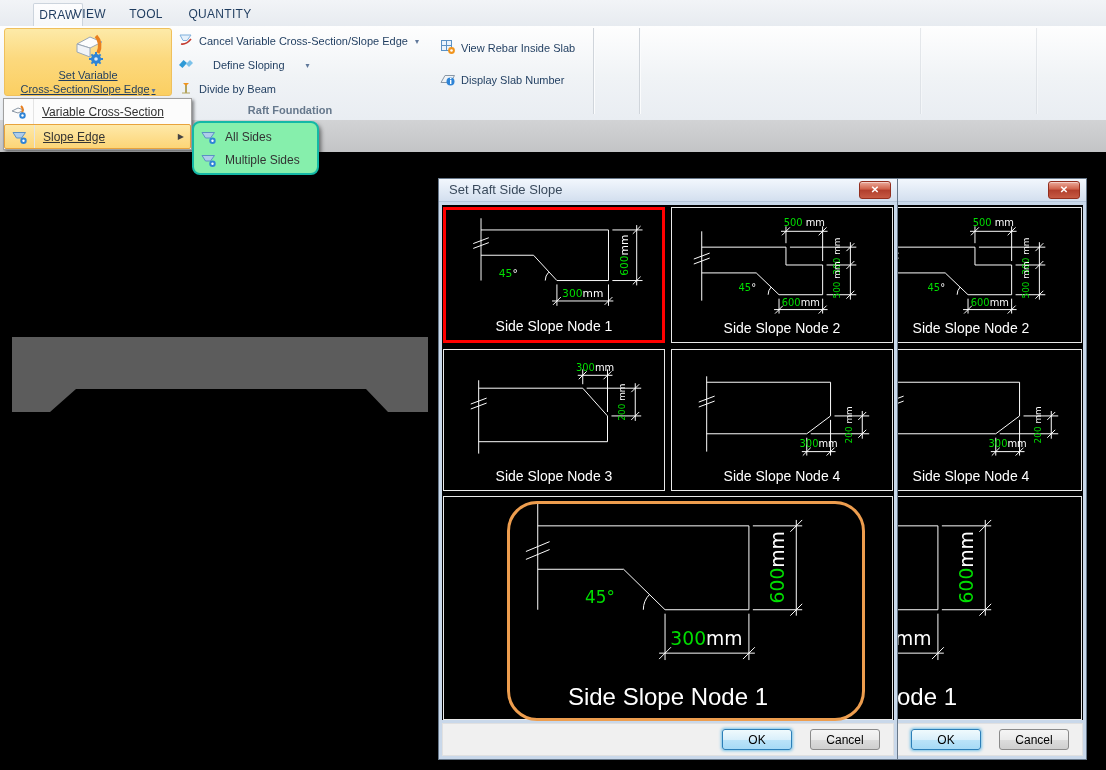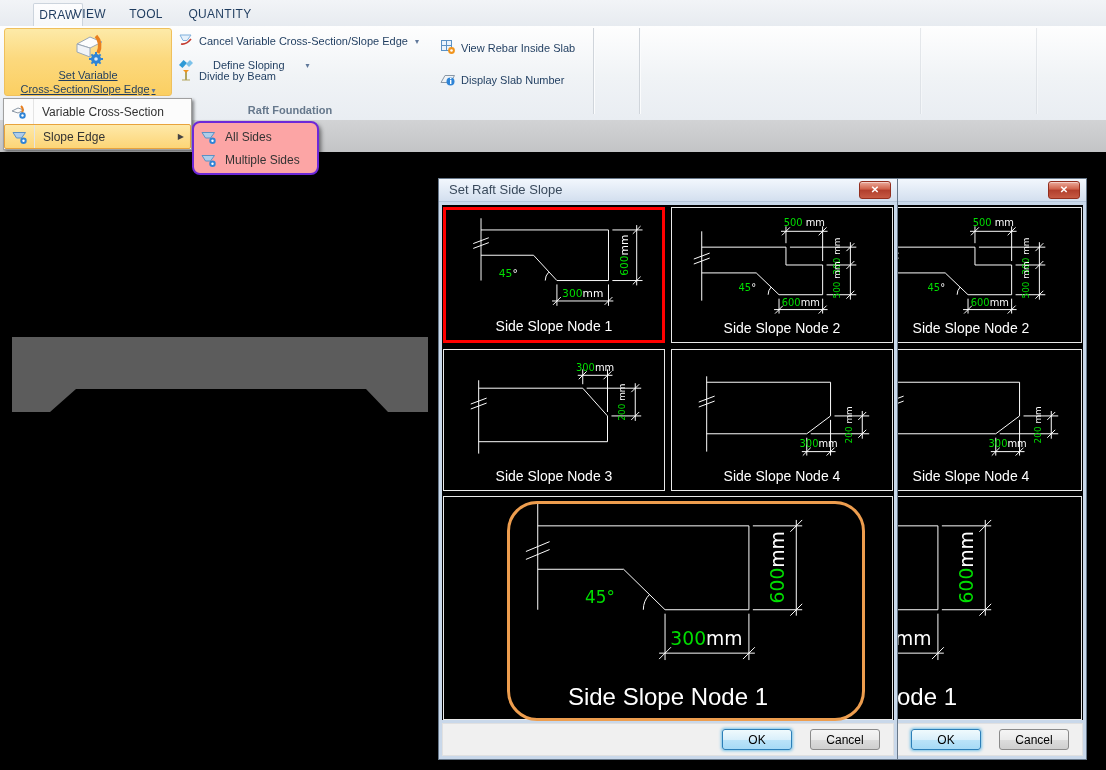--- a/index.html
+++ b/index.html
@@ -28,26 +28,26 @@
   .vsep{position:absolute;top:2px;height:86px;width:1px;background:#d0d5db;border-right:1px solid #fbfcfd;}
   .vsep.faint{opacity:.5;}
   .grayband{position:absolute;left:0;top:120px;width:1106px;height:32px;
        background:linear-gradient(#d2d3d5,#c3c4c6);}
   
   .menu{position:absolute;left:3px;top:98px;width:189px;background:#fcfcfc;border:1px solid #a0a0a0;
        box-sizing:border-box;z-index:60;box-shadow:2px 2px 3px rgba(0,0,0,.45);}
   .menu-row{height:25px;display:flex;align-items:center;font-size:12px;color:#333;position:relative;}
   .menu-row .gutter{width:30px;height:100%;display:flex;align-items:center;justify-content:center;
        border-right:1px solid #e4e4e4;box-sizing:border-box;flex:none;}
-  .menu-row .mlabel{padding-left:8px;flex:1;}
+  .menu-row .mlabel{padding-left:8px;flex:1;text-decoration:underline;}
   .menu-row.hl{background:linear-gradient(#fee9a9,#fcd577);border:1px solid #e8a33d;border-radius:2px;
        box-sizing:border-box;}
   .menu-row .subarrow{font-size:8px;color:#444;margin-right:6px;}
-  .submenu-outline{position:absolute;left:192px;top:121px;z-index:60;background:#fca5a5;
-       border:2px solid #6d28d9;border-radius:8px;padding:2px 3px;box-shadow:2px 3px 4px rgba(0,0,0,.5);}
+  .submenu-outline{position:absolute;left:192px;top:121px;z-index:60;background:#86efac;
+       border:2px solid #14b8a6;border-radius:8px;padding:2px 3px;box-shadow:2px 3px 4px rgba(0,0,0,.5);}
   .submenu-row{height:23px;display:flex;align-items:center;gap:8px;font-size:12px;color:#333;
        padding:0 14px 0 4px;white-space:nowrap;}
   
   .canvas{position:absolute;left:0;top:152px;width:1106px;height:618px;background:#000;}
   
   .dialog{position:absolute;top:178px;width:460px;height:582px;box-sizing:border-box;
        border:1px solid #68788a;background:#c9d8ea;padding:3px;display:flex;flex-direction:column;}
   .dlg-titlebar{height:22px;margin:-3px -3px 3px -3px;padding-left:10px;position:relative;
        background:linear-gradient(#f2f7fd,#d3dfef);border-bottom:1px solid #b6c6da;
        line-height:22px;font-size:13px;color:#3a4a5c;}
@@ -122,21 +122,21 @@
     <div class="smallbtn" style="top:29px;gap:19px;">
       <span>
         <svg width="16" height="16" viewBox="0 0 16 16">
           <polygon points="1,9 5.5,4 9,7 4.5,12" fill="#2f9ad6"></polygon>
           <polygon points="8,8 12,4 15,7 11,11" fill="#7cc2ea"></polygon>
         </svg>
       </span>
       <span>Define Sloping</span>
       <span class="caret">▾</span>
     </div>
-    <div class="smallbtn" style="top:40px;justify-content:center;">
+    <div class="smallbtn" style="top:53px;justify-content:center;">
       <span>
         <svg width="16" height="16" viewBox="0 0 16 16">
           <line x1="8" y1="4" x2="8" y2="13" stroke="#b3a55e" stroke-width="2"></line>
           <line x1="4" y1="13" x2="12" y2="13" stroke="#b3a55e"></line>
           <path d="M5,3 L11,3 L8,6 Z" fill="#f0941e"></path>
         </svg>
       </span>
       <span>Divide by Beam</span>
     </div>
 

